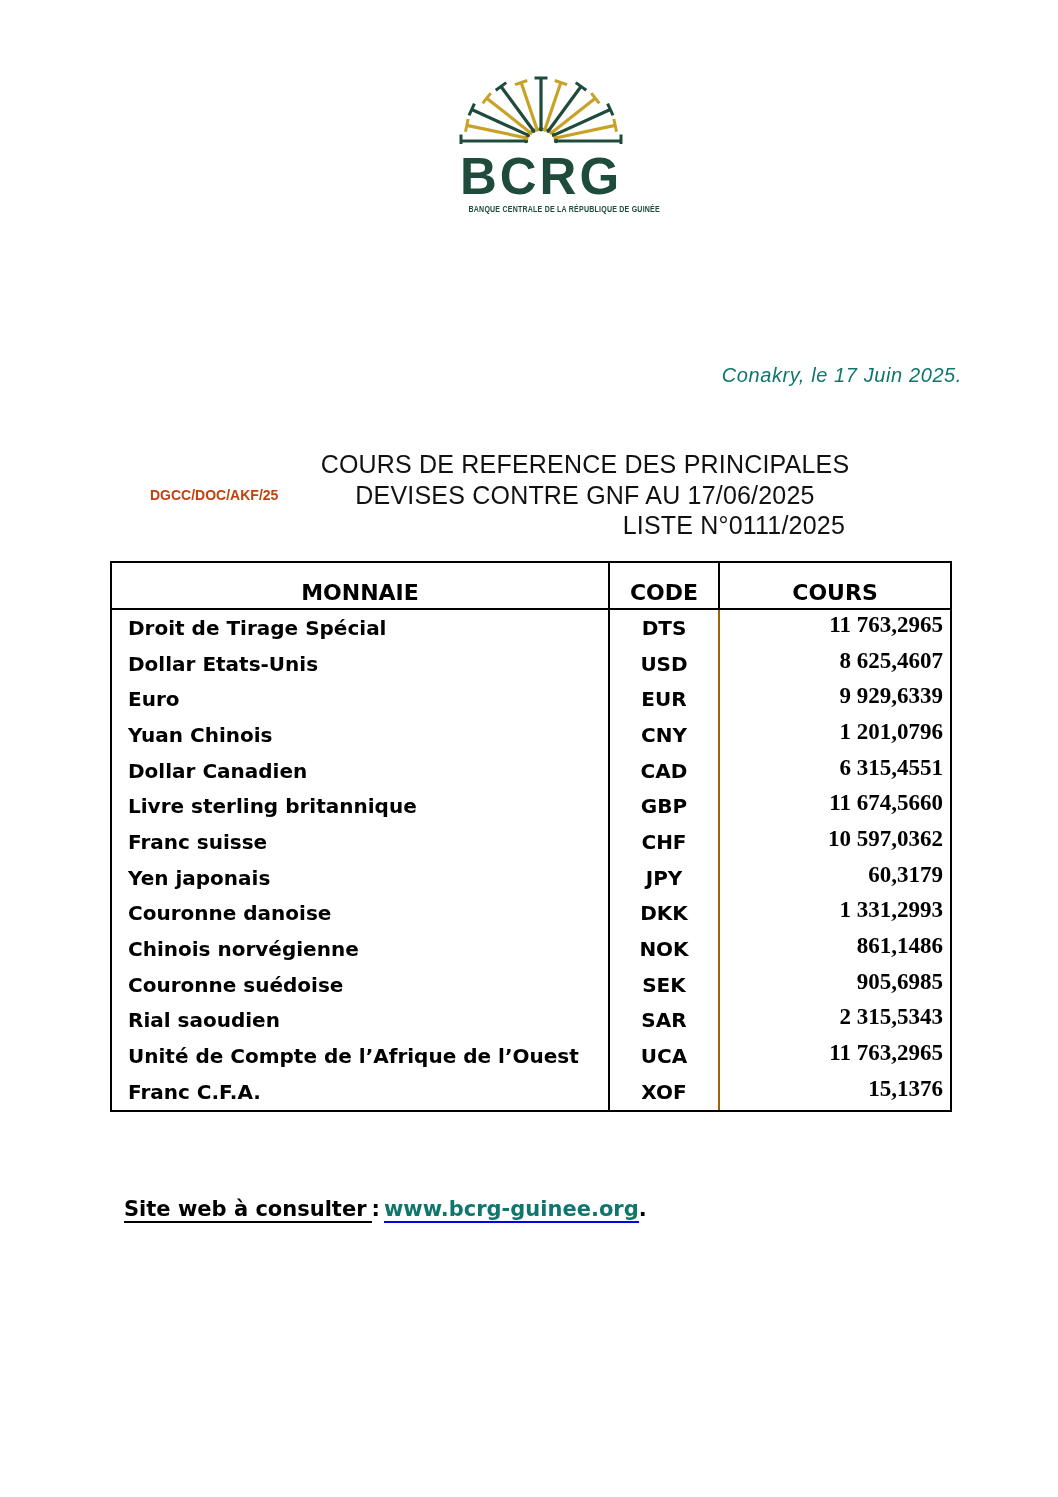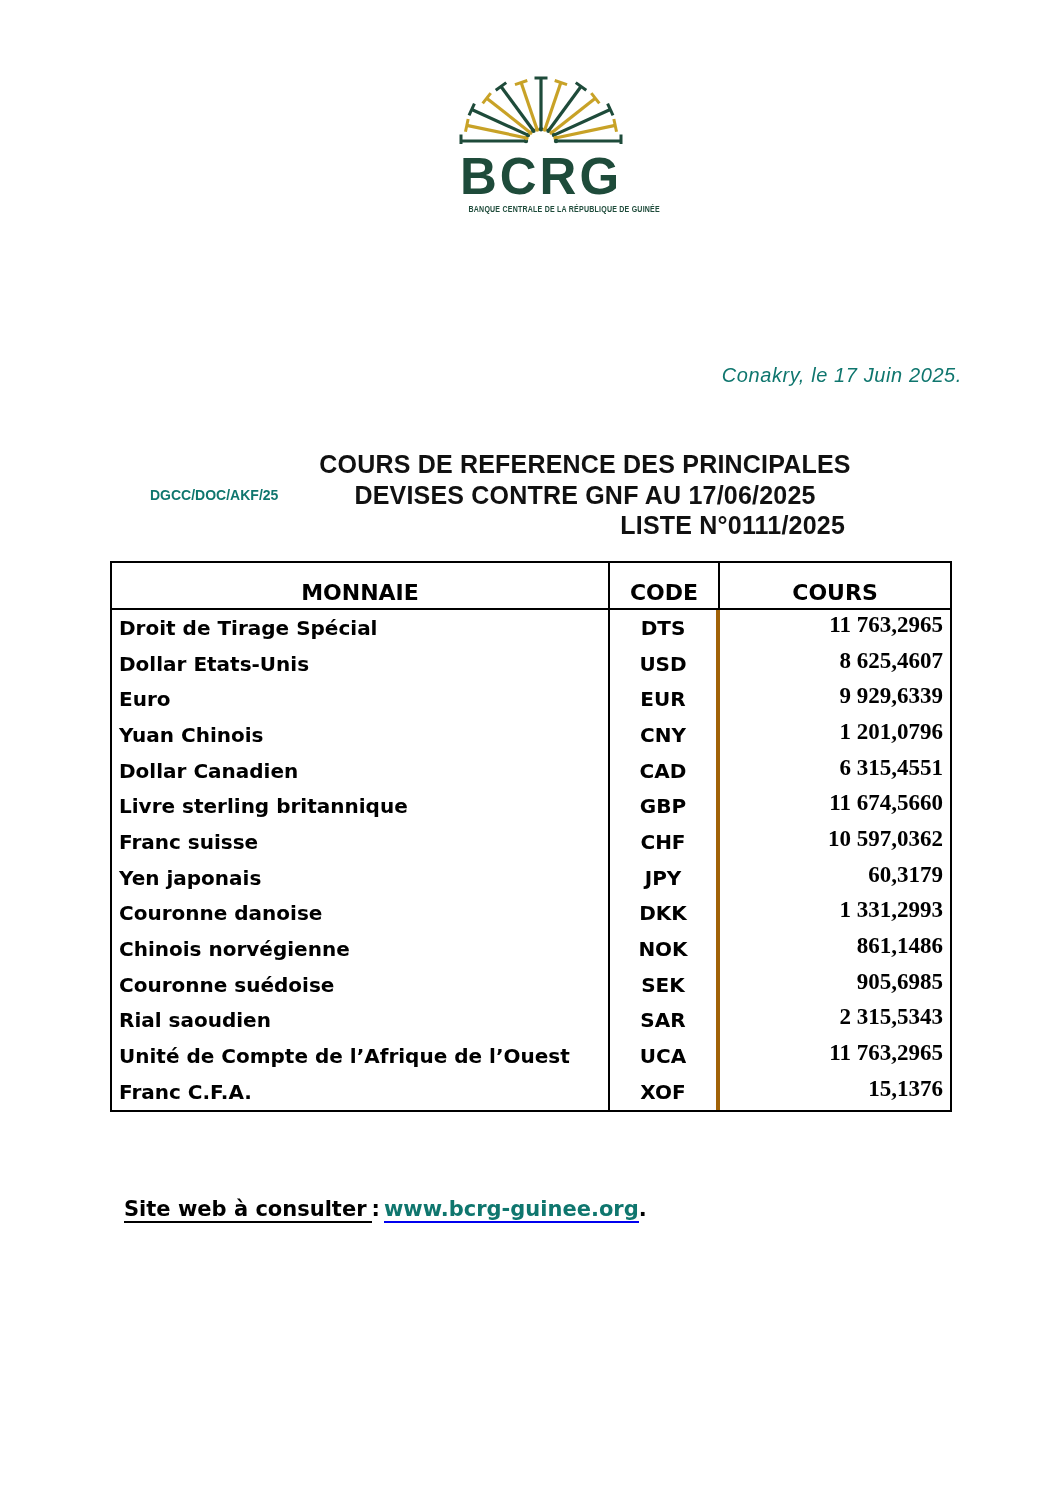--- a/index.html
+++ b/index.html
@@ -33,27 +33,27 @@
   }
   
   .dateline{
     position:absolute;top:364px;right:96px;
     font-style:italic;font-size:20px;color:#0f766e;
     letter-spacing:0.6px;
   }
   
   .reference{
     position:absolute;left:150px;top:487px;
-    font-weight:bold;font-size:14px;color:#0f766e;
+    font-weight:bold;font-size:14px;color:#c2410c;
   }
   
   .title{
     position:absolute;left:285px;top:449px;width:600px;
     text-align:center;
-    font-weight:bold;font-size:25px;line-height:30.5px;
+    font-weight:normal;font-size:25px;line-height:30.5px;
     letter-spacing:0.2px;color:#111;
   }
   .title .line{display:block;}
   .title .line3{transform:translateX(-40px);text-align:right;}
   
   .rates-table{
     position:absolute;left:110px;top:561px;width:842px;
     border:2px solid #000;
     box-sizing:border-box;
     font-family:"DejaVu Sans","Liberation Sans",sans-serif;
@@ -65,25 +65,25 @@
     box-sizing:border-box;
   }
   .col-monnaie{width:496px;}
   .col-code{width:112px;border-left:2px solid #000;border-right:2px solid #000;}
   .col-cours{flex:1;}
   .row{display:flex;height:35.7px;}
   .cell{
     display:flex;align-items:center;
     box-sizing:border-box;overflow:hidden;
   }
-  .cell-monnaie{width:496px;font-weight:bold;font-size:20px;padding-left:7px;}
+  .cell-monnaie{width:496px;font-weight:bold;font-size:20px;padding-left:16px;}
   .cell-code{
     width:112px;justify-content:center;
     font-weight:bold;font-size:20px;
-    border-left:2px solid #000;border-right:4px solid #a16207;
+    border-left:2px solid #000;border-right:2px solid #a16207;
   }
   .cell-cours{
     flex:1;justify-content:flex-end;padding-right:7px;
     font-family:"Liberation Serif",serif;
     font-weight:bold;font-size:23px;
   }
   .cell-cours .num{position:relative;top:-3px;}
   
   .footer{
     position:absolute;left:124px;top:1197px;

